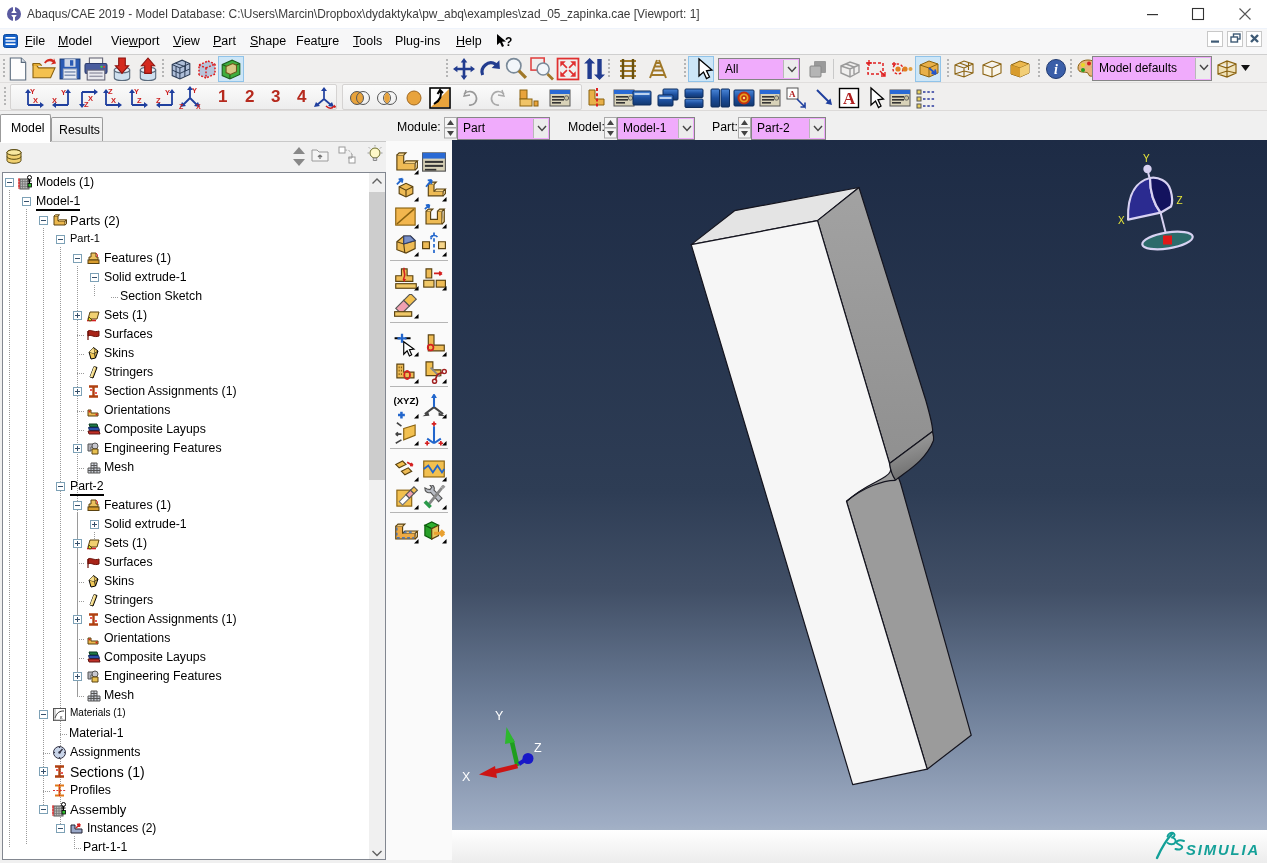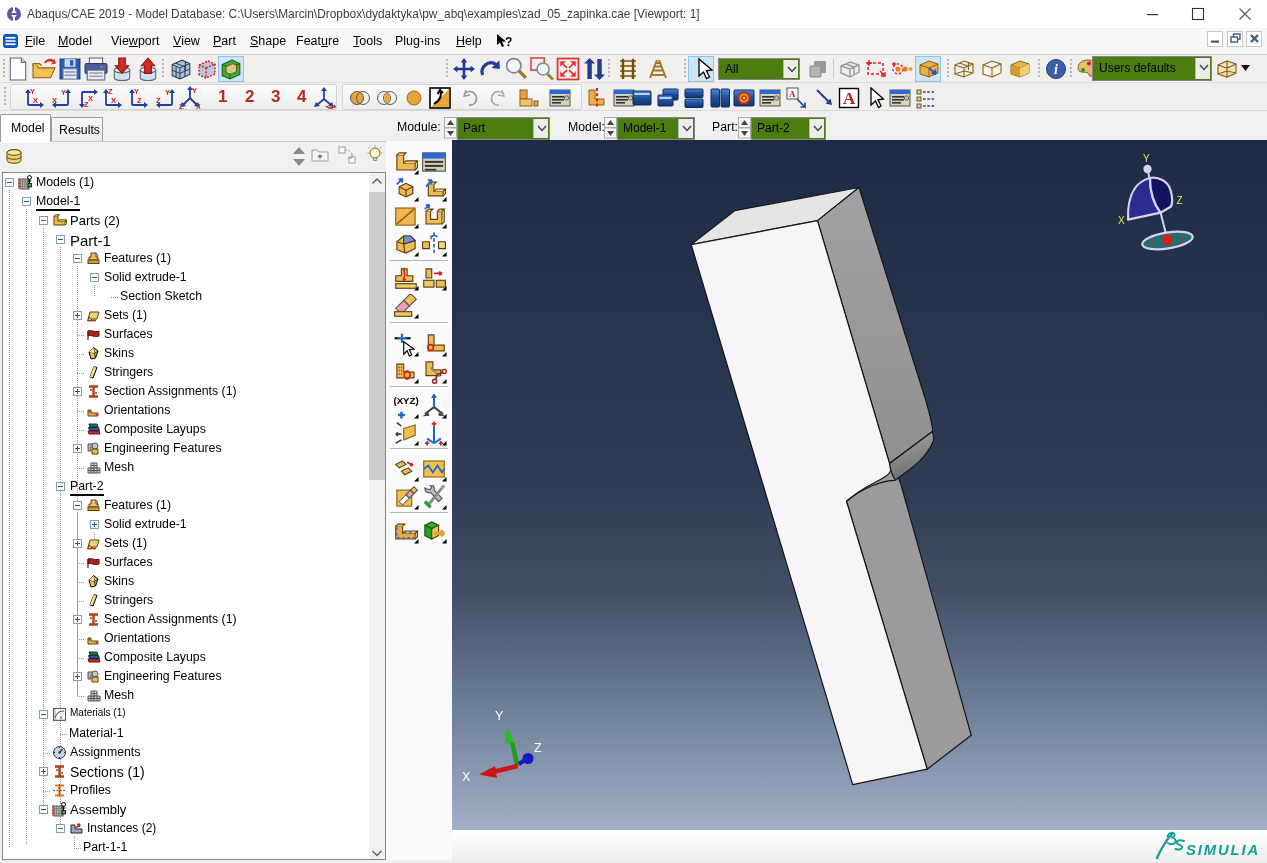--- a/index.html
+++ b/index.html
@@ -1,19 +1,19 @@
 <!DOCTYPE html>
 <html><head><meta charset="utf-8"><style>
 *{box-sizing:border-box;margin:0;padding:0}
 html,body{width:1267px;height:863px}
 body{position:relative;overflow:hidden;font-family:"Liberation Sans",sans-serif;background:#f0f0f0;font-size:12px;color:#000}
 .abs{position:absolute}
 .sep1{position:absolute;width:1px;background:#c9c9c9}
 .grip{position:absolute;width:2px;background:repeating-linear-gradient(to bottom,#b5b5b5 0 2px,transparent 2px 4px)}
-.combo{position:absolute;background:#4d7c0f;border:1px solid #858585;font-size:12px}
+.combo{position:absolute;background:#f0abfc;border:1px solid #858585;font-size:12px}
 .combo .ar{position:absolute;right:1px;top:1px;bottom:1px;width:15px;background:#ececec;border-left:1px solid #b8b8b8;color:#444;text-align:center}
 .ebox{position:absolute;width:9px;height:9px;background:#fff;border:1px solid #7da1b6}
 .ebox i{position:absolute;left:1px;top:3px;width:5px;height:1px;background:#35506b}
 .ebox.p i.v{left:3px;top:1px;width:1px;height:5px}
 </style></head><body>
 
 <div class="abs" style="left:0px;top:0px;width:1267px;height:28px;background:#ffffff"></div>
 <svg class="abs" style="left:5px;top:5px;" width="18" height="18" viewBox="0 0 18 18">
     <ellipse cx="9" cy="9" rx="8" ry="8" fill="#fff"></ellipse>
     <path d="M2,9 A7,7 0 0 1 16,9 L12,9 A3.5,7 0 0 0 6,9 Z" fill="#5a5aa0"></path>
@@ -238,21 +238,21 @@
     <text x="10" y="17" font-size="14" font-style="italic" font-weight="bold" fill="#fff" font-family="Liberation Serif">i</text>
   </svg>
 <svg class="abs" style="left:1076px;top:57px;" width="24" height="24" viewBox="0 0 24 24">
     <path d="M12,3 C18,3 22,7 22,12 C22,17 18,20 14,19 C12,18.6 13,16 11,15.5 C8,15 2,16 2,11 C2,6.5 6,3 12,3 Z" fill="#e8b57a" stroke="#8a6210"></path>
     <circle cx="7" cy="8" r="2" fill="#e8d820"></circle>
     <circle cx="13" cy="6.5" r="2" fill="#d42020"></circle>
     <circle cx="18" cy="10" r="2.2" fill="#202a80"></circle>
     <circle cx="7" cy="13" r="2" fill="#20a020"></circle>
   </svg>
 <div class="combo" style="left:1092px;top:56px;width:120px;height:25px;">
-    <span style="position:absolute;left:6px;top:4px">Users defaults</span>
+    <span style="position:absolute;left:6px;top:4px">Model defaults</span>
     <span class="ar">
       <svg width="10" height="7" viewBox="0 0 10 7" style="position:absolute;left:3px;top:6px">
         <path d="M1,1 L5,5.5 L9,1" stroke="#444" stroke-width="1.4" fill="none"></path>
       </svg>
     </span>
   </div>
 <svg class="abs" style="left:1215px;top:57px;" width="24" height="24" viewBox="0 0 24 24">
     <path d="M3,8 L12,4 L21,7 L21,16 L12,20 L3,17 Z M3,8 L12,11 L21,7 M12,11 L12,20 M3,17 L12,14 L21,16 M12,4 L12,11" fill="#f0e2b8" stroke="#8a6210" stroke-width="1.2"></path>
   </svg>
 <svg class="abs" style="left:1241px;top:65px;" width="10" height="8" viewBox="0 0 10 8">
@@ -514,21 +514,21 @@
       <i></i>
     </div>
     <svg class="abs" style="left:49px;top:40px;" width="15" height="15" viewBox="0 0 15 15">
       <path d="M2,3 L6,3 L6,8 L13,8 L13,12 L2,12 Z" fill="#ecb84e" stroke="#5a4210"></path>
       <path d="M2,3 L3.5,1.8 L7.5,1.8 L6,3 M6,8 L7.5,6.8 L14.5,6.8 L13,8 M13,12 L14.5,10.8 L14.5,6.8" fill="#f4d080" stroke="#5a4210"></path>
     </svg>
     <div class="abs" style="left:67px;top:40px;font-size:13px;padding-bottom:1px">Parts (2)</div>
     <div class="ebox" style="left:53px;top:62px">
       <i></i>
     </div>
-    <div class="abs" style="left:67px;top:59px;font-size:15px;padding-bottom:1px">Part-1</div>
+    <div class="abs" style="left:67px;top:59px;font-size:11px;padding-bottom:1px">Part-1</div>
     <div class="ebox" style="left:70px;top:81px">
       <i></i>
     </div>
     <svg class="abs" style="left:83px;top:78px;" width="15" height="15" viewBox="0 0 15 15">
       <path d="M5,2 L10,2 L10,6 L12,6 L12,9 L3,9 L3,6 L5,6 Z" fill="#ecc05e" stroke="#5a4210"></path>
       <rect x="2" y="9" width="11" height="3.5" fill="#d89c2e" stroke="#5a4210"></rect>
       <path d="M10,2 L11.5,4 L11,6" stroke="#d42020" fill="none"></path>
     </svg>
     <div class="abs" style="left:101px;top:78px;font-size:12.3px;padding-bottom:1px">Features (1)</div>
     <div class="ebox" style="left:87px;top:100px">

